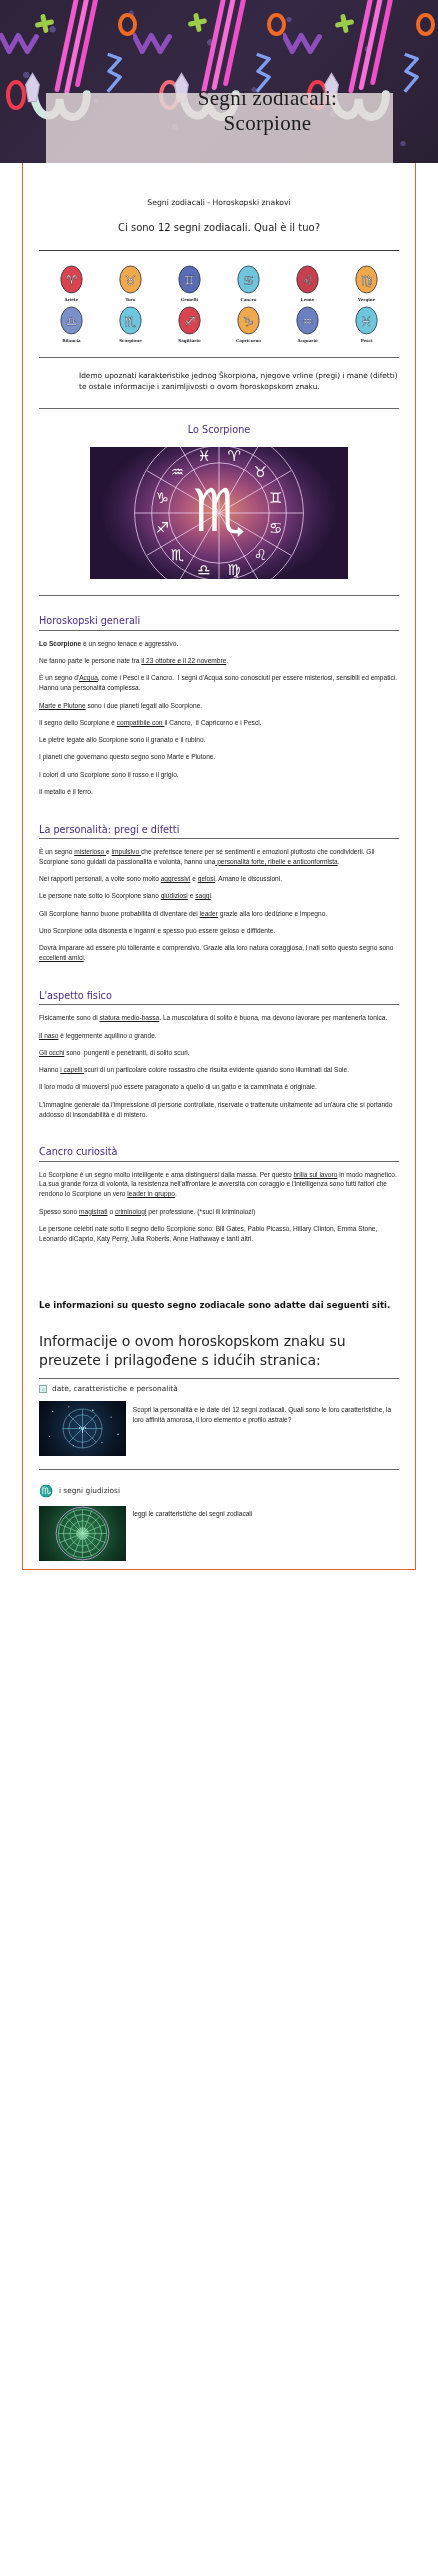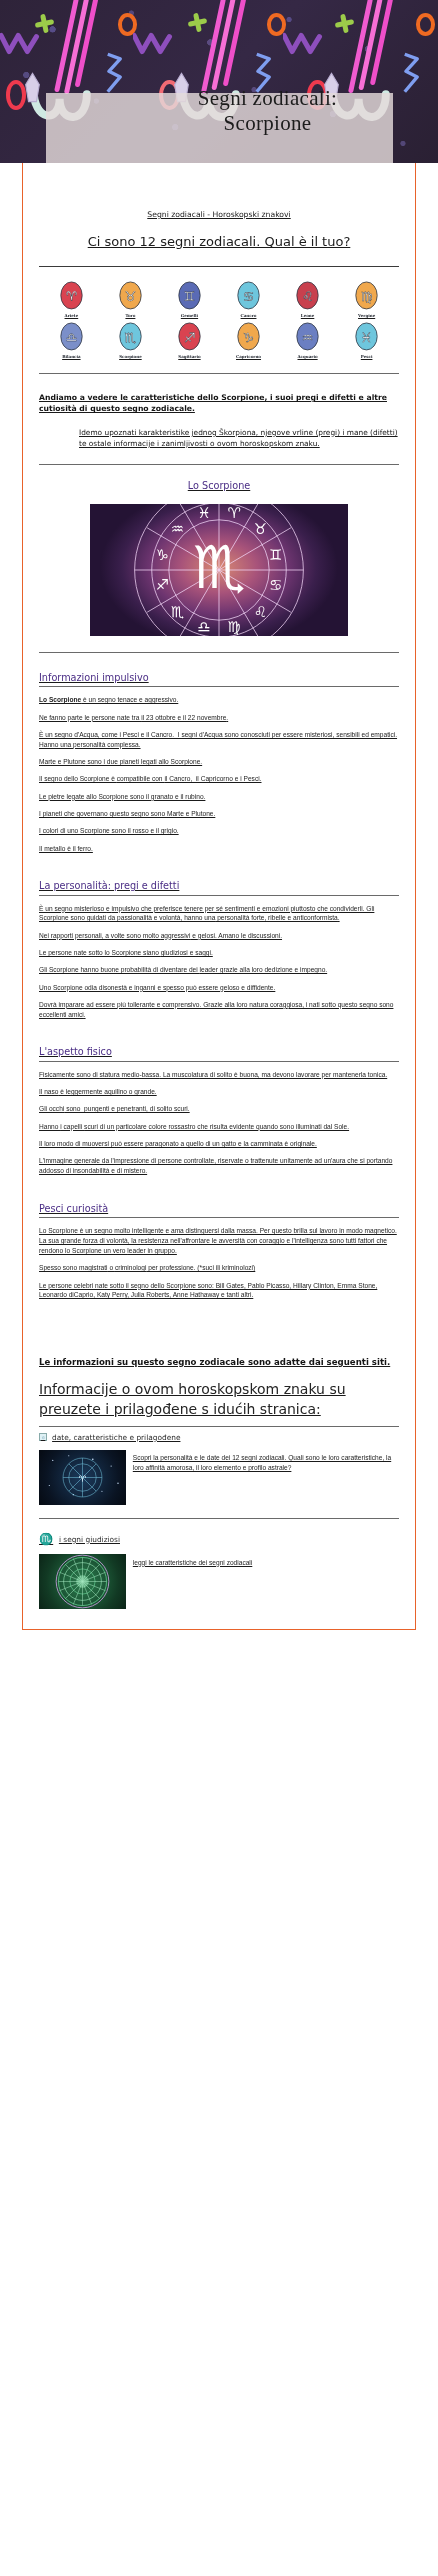--- a/index.html
+++ b/index.html
@@ -54,31 +54,31 @@
 
   
   .sheet {
     margin: 0 auto;
     width: 394px;
     background:#fff;
     border: 1.7px solid #e8622a;
     border-top: none;
     padding: 0 0 5.7px 0;
   }
-  .inner { padding: 12px 16px; text-decoration: underline; }
+  .inner { padding: 0 16px; }
 
   .hw { font-family:"DejaVu Sans", sans-serif; }
 
   .doc-title {
     text-align:center; font-family:"DejaVu Sans", sans-serif;
     font-size:7.7px; color:#1c1c1c; padding-top:35px;
   }
   .doc-sub {
     text-align:center; font-family:"DejaVu Sans", sans-serif;
-    font-size:13px; color:#1c1c1c; padding-top:15.4px;
+    font-size:10px; color:#1c1c1c; padding-top:15.4px;
   }
 
   .rule { border:0; border-top:0.6px solid #3a3a3a; margin:17px 0 0 0; }
   .rule-thin { border:0; border-top:0.6px solid #6a6a6a; margin:0; }
 
   
   .zgrid {
     display:grid; grid-template-columns: repeat(6, 1fr);
     row-gap: 3.4px; column-gap:1.1px; padding: 12.5px 3.4px 5.7px 3.4px;
   }
@@ -113,21 +113,21 @@
     background:
       radial-gradient(ellipse 46% 60% at 50% 48%, #d98a72 0%, #a8537a 32%, #6e3570 58%, #3a1f4c 82%, #241334 100%);
   }
   .wheel svg { position:absolute; left:50%; top:50%; transform:translate(-50%,-50%); }
 
   
   .fonti-head {
     font-family:"DejaVu Sans", sans-serif; color:#4a2d85;
     font-size:11.4px; letter-spacing:0.3px; margin:0 0 8px 0; font-weight:normal;
   }
-  .fonti-it { font-family:"DejaVu Sans", sans-serif; font-size:8.6px; line-height:1.35; color:#151515; font-weight:bold; margin:0 0 12px 0;}
+  .fonti-it { font-family:"DejaVu Sans", sans-serif; font-size:8.6px; line-height:1.35; color:#151515; font-weight:bold; margin:0 0 20px 0;}
   .fonti-hr { font-family:"DejaVu Sans", sans-serif; font-size:14px; line-height:1.4; color:#242424; margin:0 0 6.8px 0;}
 
   .link-row { display:flex; align-items:center; gap:5.1px; padding:5.7px 0 3.4px 0; }
   .favicon {
     width:8px; height:8px; flex:none; border:0.6px solid #8aa; background:#dff1f5;
     display:flex; align-items:center; justify-content:center; font-size:5.1px; color:#2a6a86;
   }
   .link-title { font-family:"DejaVu Sans", sans-serif; font-size:7.4px; color:#2a2a2a; }
 
   .card { display:flex; gap:6.8px; padding:4.6px 0 2.3px 0; align-items:flex-start; }
@@ -346,21 +346,20 @@
             <ellipse cx="24" cy="27" rx="19" ry="24" fill="#6ec6dd"></ellipse>
             <ellipse cx="24" cy="27" rx="19" ry="24" fill="none" stroke="#2b3340" stroke-width="1.4"></ellipse>
             <text x="24" y="37" text-anchor="middle" font-family="DejaVu Sans, sans-serif" font-size="23" fill="#ffffff" stroke="#2b3340" stroke-width="0.7">♓</text>
           </svg>
           <div class="zlabel">Pesci</div>
         </div>
       </div>
 
     <hr class="rule-thin" style="margin-top:8px;">
 
-    <p class="intro">Andiamo a vedere le caratteristiche dello Scorpione, i suoi pregi e difetti e altre cutiosità di questo segno zodiacale.</p>
     <p class="intro intro-hr">Idemo upoznati karakteristike jednog Škorpiona, njegove vrline (pregi) i mane (difetti) te ostale informacije i zanimljivosti o ovom horoskopskom znaku.</p>
 
     <hr class="rule-thin" style="margin-top:15px;">
 
     <div style="padding-top:15px;">
       <h2 class="sec center">Lo Scorpione</h2>
     </div>
     <div class="wheel-wrap">
       <div class="wheel">
         <svg width="171" height="171" viewBox="0 0 300 300">
@@ -391,21 +390,21 @@
             </g>
           <text x="150" y="182" fill="#ffffff" font-family="DejaVu Sans, sans-serif" font-size="104" text-anchor="middle" id="centerglyph">♏</text>
         </svg>
       </div>
     </div>
 
     <hr class="rule-thin" style="margin-top:12.5px;">
 
     <div id="sections">
         <div class="sec-wrap">
-          <h2 class="sec">Informazioni impulsivo</h2>
+          <h2 class="sec">Horoskopski generali</h2>
           <hr class="rule-thin" style="margin: 0px 0px 8px;">
           <p class="body-txt"><b>Lo Scorpione</b> è un segno tenace e aggressivo.</p>
           <p class="body-txt">Ne fanno parte le persone nate tra <span class="u">il 23 ottobre e il 22 novembre</span>.</p>
           <p class="body-txt">È un segno d'<span class="u">Acqua</span>, come i Pesci e il Cancro.&nbsp; I segni d'Acqua sono conosciuti per essere misteriosi, sensibili ed empatici.<br>Hanno una personalità complessa.</p>
           <p class="body-txt"><span class="u">Marte e Plutone</span> sono i due pianeti legati allo Scorpione.</p>
           <p class="body-txt">Il segno dello Scorpione è <span class="u">compatibile con </span>il Cancro,&nbsp; il Capricorno e i Pesci.</p>
           <p class="body-txt">Le pietre legate allo Scorpione sono il granato e il rubino.</p>
           <p class="body-txt">I pianeti che governano questo segno sono Marte e Plutone.</p>
           <p class="body-txt">I colori di uno Scorpione sono il rosso e il grigio.</p>
           <p class="body-txt">Il metallo è il ferro.</p>
@@ -424,37 +423,37 @@
           <h2 class="sec">L'aspetto fisico</h2>
           <hr class="rule-thin" style="margin: 0px 0px 8px;">
           <p class="body-txt">Fisicamente sono di <span class="u">statura medio-bassa</span>. La muscolatura di solito è buona, ma devono lavorare per mantenerla tonica.</p>
           <p class="body-txt"><span class="u">Il naso</span> è leggermente aquilino o grande.</p>
           <p class="body-txt"><span class="u">Gli occhi</span> sono&nbsp; pungenti e penetranti, di solito scuri.</p>
           <p class="body-txt">Hanno <span class="u">i capelli </span>scuri di un particolare colore rossastro che risulta evidente quando sono illuminati dal Sole.</p>
           <p class="body-txt">Il loro modo di muoversi può essere paragonato a quello di un gatto e la camminata è originale.</p>
           <p class="body-txt">L'immagine generale da l'impressione di persone controllate, riservate o trattenute unitamente ad un'aura che si portando addosso di insondabilità e di mistero.</p>
         </div>
         <div class="sec-wrap">
-          <h2 class="sec">Pesci curiosità</h2>
+          <h2 class="sec">Cancro curiosità</h2>
           <hr class="rule-thin" style="margin: 0px 0px 8px;">
           <p class="body-txt">Lo Scorpione è un segno molto intelligente e ama distinguersi dalla massa. Per questo <span class="u">brilla sul lavoro</span> in modo magnetico. La sua grande forza di volontà, la resistenza nell'affrontare le avversità con coraggio e l'intelligenza sono tutti fattori che rendono lo Scorpione un vero <span class="u">leader in gruppo</span>.</p>
           <p class="body-txt">Spesso sono <span class="u">magistrati</span> o <span class="u">criminologi</span> per professione. (*suci ili kriminolozi)</p>
           <p class="body-txt">Le persone celebri nate sotto il segno dello Scorpione sono: Bill Gates, Pablo Picasso, Hillary Clinton, Emma Stone, Leonardo diCaprio, Katy Perry, Julia Roberts, Anne Hathaway e tanti altri.</p>
         </div>
       </div>
 
     <div style="padding-top:49px;">
       <p class="fonti-it hw">Le informazioni su questo segno zodiacale sono adatte dai seguenti siti.</p>
       <p class="fonti-hr hw">Informacije o ovom horoskopskom znaku su preuzete i prilagođene s idućih stranica:</p>
 
       <hr class="rule-thin">
 
       <div class="link-row">
         <span class="favicon">☼</span>
-        <span class="link-title">date, caratteristiche e prilagođene</span>
+        <span class="link-title">date, caratteristiche e personalità</span>
       </div>
       <div class="card">
         <div class="thumb thumb-stars">
           <svg width="87" height="55" viewBox="0 0 152 96">
             <circle cx="24" cy="18" r="1.2" fill="#cfe6ff"></circle>
               <circle cx="52" cy="10" r="1" fill="#cfe6ff"></circle>
             <circle cx="94" cy="16" r="1.4" fill="#cfe6ff"></circle>
               <circle cx="126" cy="28" r="1" fill="#cfe6ff"></circle>
             <circle cx="18" cy="62" r="1" fill="#cfe6ff"></circle>
               <circle cx="60" cy="78" r="1.2" fill="#cfe6ff"></circle>

